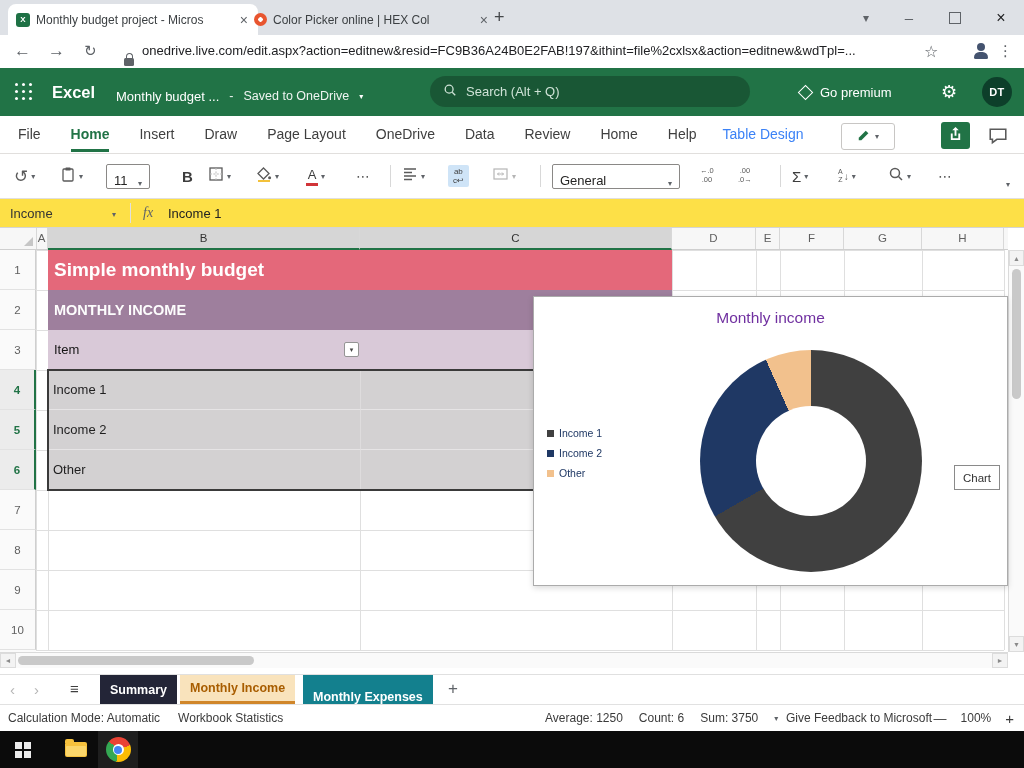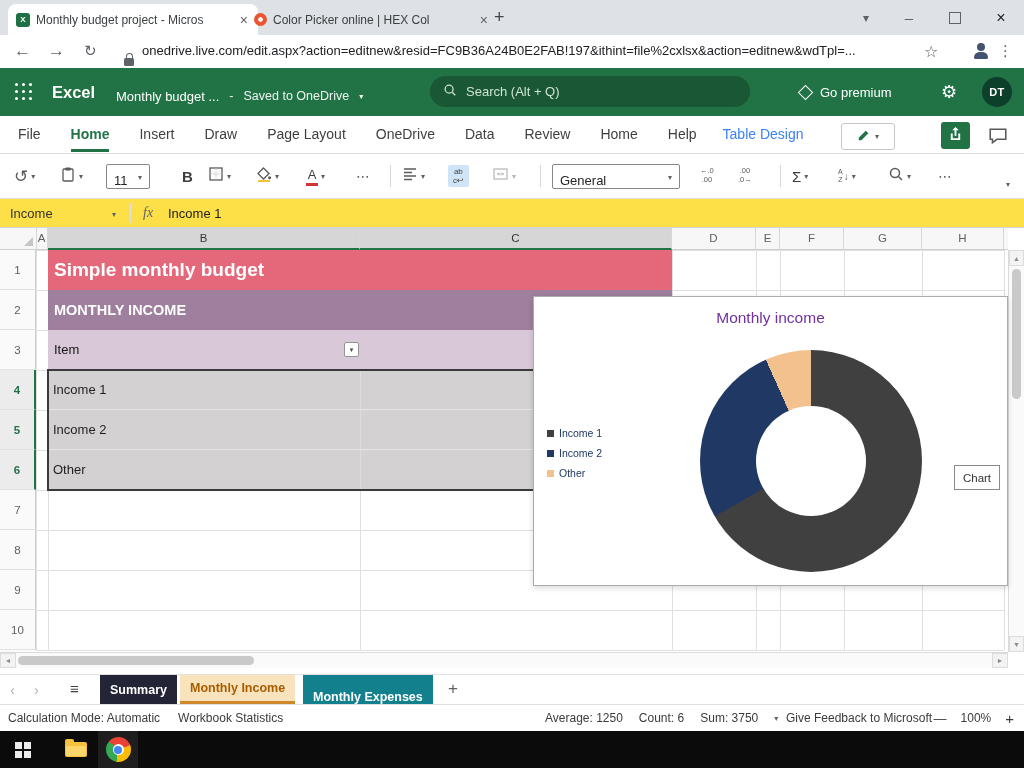--- a/index.html
+++ b/index.html
@@ -46,21 +46,21 @@
   .mitem.active{color:#217346;font-weight:600;border-bottom-color:#217346;}
   .mitem.ctx{color:#3b82f6;margin-left:-4px;}
   .penbtn{left:841px;top:7px;width:52px;height:25px;border:1px solid #c8c6c4;border-radius:3px;display:flex;align-items:center;justify-content:center;gap:4px;background:#fff;}
   .sharebtn{left:941px;top:6px;width:29px;height:27px;background:#217346;border-radius:3px;display:flex;align-items:center;justify-content:center;}
 
   
   .toolbar{left:0;top:154px;width:1024px;height:44px;background:#fff;}
   .tbi{position:absolute;top:0;height:44px;display:flex;align-items:center;gap:3px;color:#5a5a5a;}
   .caret{font-size:8px;color:#5f6368;}
   .tdiv{position:absolute;top:11px;width:1px;height:22px;background:#d8d8d8;}
-  .inputbox{border:1px solid #8a8886;border-radius:2px;height:25px;display:flex;align-items:flex-start;padding:8px 7px;font-size:13px;color:#252423;box-sizing:border-box;background:#fff;}
+  .inputbox{border:1px solid #8a8886;border-radius:2px;height:25px;display:flex;align-items:flex-end;padding:0 7px;font-size:13px;color:#252423;box-sizing:border-box;background:#fff;}
   .stack2{display:flex;flex-direction:column;line-height:1.15;font-size:7.5px;text-align:center;}
   .acolor{display:flex;flex-direction:column;align-items:center;}
   .acolor .bar{width:12px;height:3px;background:#d13438;margin-top:1px;}
   .wrapbtn{background:#cfe4f7;border-radius:2px;padding:2px 5px;}
 
   
   .fbar{left:0;top:198px;width:1024px;height:30px;background:#fde047;border-top:1px solid #e1dfdd;border-bottom:1px solid #d4d4d4;box-sizing:border-box;}
   .fx{font-family:"Liberation Serif","DejaVu Serif",serif;font-style:italic;font-size:14px;color:#5f6368;}
 
   

